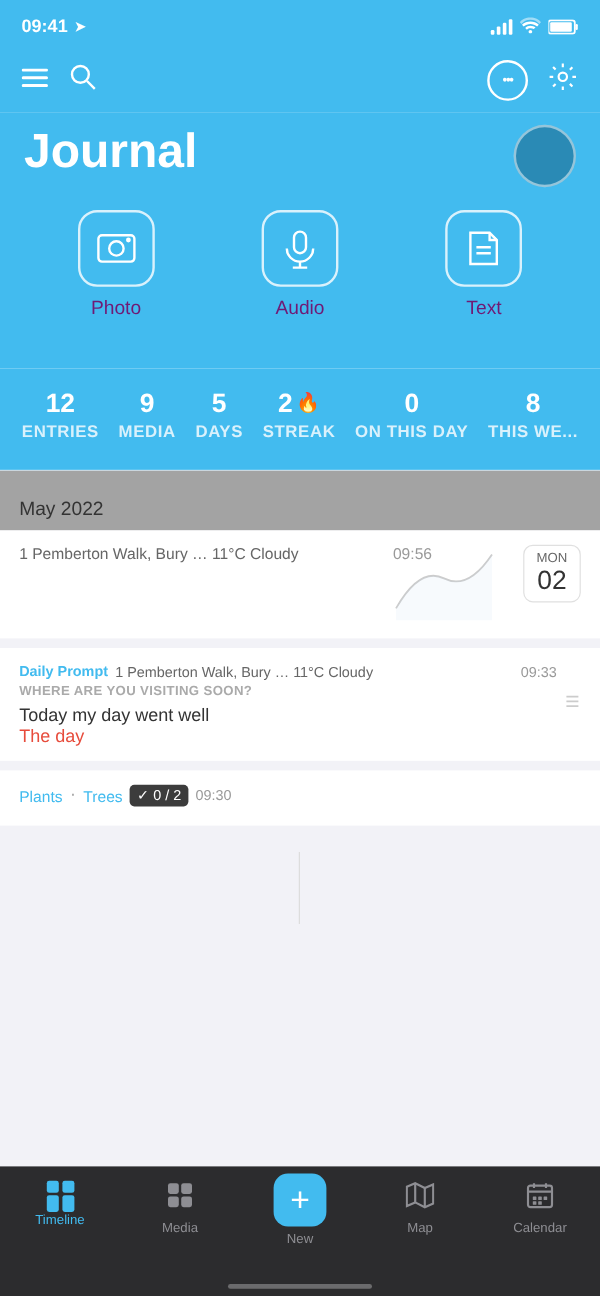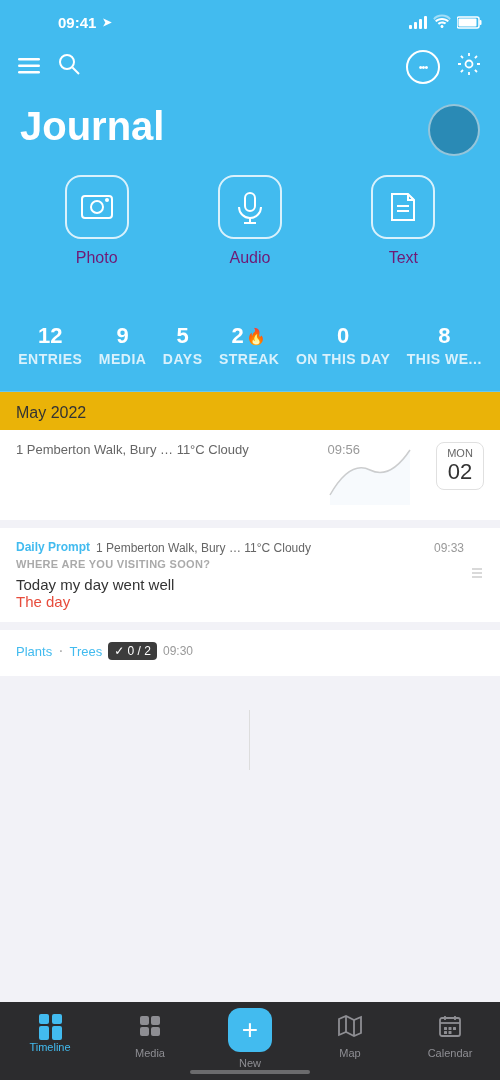--- a/index.html
+++ b/index.html
@@ -22,21 +22,20 @@
       padding: 8px 18px 4px;
       height: 40px;
     }
     .status-time {
       color: white;
       font-size: 15px;
       font-weight: 600;
       display: flex;
       align-items: center;
       gap: 4px;
-      margin-left: 40px;
     }
     .status-icons {
       display: flex;
       align-items: center;
       gap: 6px;
     }
     .signal-bars {
       display: flex;
       align-items: flex-end;
       gap: 2px;
@@ -161,25 +160,25 @@
       font-size: 14px;
       font-weight: 600;
       letter-spacing: 0.5px;
       text-transform: uppercase;
     }
     .fire-icon {
       color: #ff6b35;
       font-size: 16px;
     }
     .month-header {
-      padding: 12px 16px 8px;
+      padding: 24px 16px 8px;
       font-size: 16px;
       font-weight: 500;
       color: #333;
-      background: #eab308;
+      background: #a3a3a3;
     }
 
     
     .entry-card {
       background: white;
       margin: 0 0 8px 0;
       padding: 12px 16px;
       position: relative;
     }
     .entry-meta {
@@ -256,21 +255,21 @@
       gap: 4px;
     }
 
     
     .bottom-nav {
       position: absolute;
       bottom: 0;
       left: 0;
       width: 500px;
       background: #2c2c2e;
-      height: 78px;
+      height: 108px;
       display: flex;
       justify-content: space-around;
       align-items: flex-start;
       padding-top: 12px;
       z-index: 10;
     }
     .nav-tab {
       display: flex;
       flex-direction: column;
       align-items: center;

